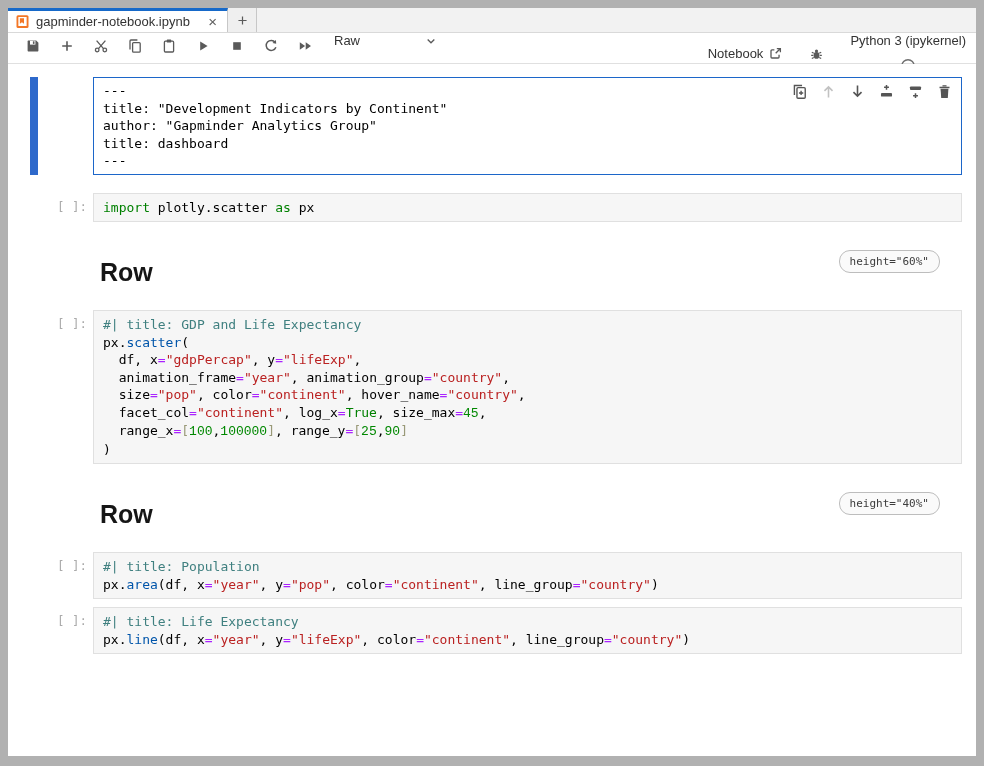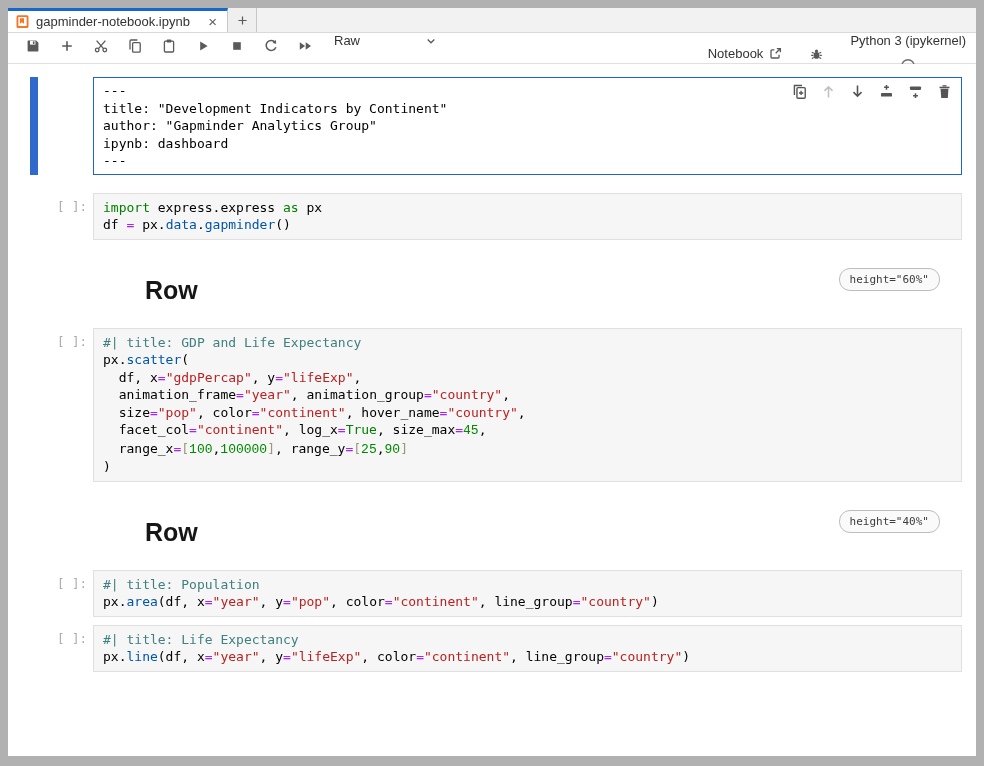--- a/index.html
+++ b/index.html
@@ -44,21 +44,21 @@
     padding:5px 8px 5px 9px; font-family:"DejaVu Sans Mono", monospace;
     font-size:13px; line-height:17.5px; color:#000; white-space:pre; overflow:hidden;
     position:relative;
   }
   .cell-row.selected .cell-box { background:#fff; border:1.5px solid #1c66c9; padding:4px 8px 4px 9px; }
   .collapser { position:absolute; left:22px; top:0; height:100%; width:8px; background:#2e69cb; }
   .cell-toolbar { position:absolute; top:4px; right:8px; display:flex; gap:11px; }
   .ct-btn { background:none; border:none; padding:0; width:18px; height:18px; display:flex; align-items:center; justify-content:center; cursor:pointer; }
   
   .md-area { margin-left:85px; margin-right:14px; position:relative; height:88px; }
-  .md-heading { position:absolute; left:7px; top:36px; font-size:25px; font-weight:700; color:#161616;margin-left:45px; }
+  .md-heading { position:absolute; left:7px; top:36px; font-size:25px; font-weight:700; color:#161616; }
   .badge {
     position:absolute; right:22px; top:28px; font-family:"DejaVu Sans Mono", monospace;
     font-size:11px; color:#3c3c3c; background:#fafafa; border:1px solid #bdbdbd;
     border-radius:11px; padding:4px 10px; white-space:pre;
   }
   
   .tk-kw  { color:#008000; font-weight:400; }
   .tk-str { color:#ba2121; }
   .tk-op  { color:#aa22ff; }
   .tk-prop{ color:#0055aa; }
@@ -201,21 +201,21 @@
             </svg>
         </span>
       </div>
     </div>
   </div>
 
   <div class="content" id="cells">
       <div class="cell-row selected">
         <div class="collapser"></div>
         <div class="prompt-col"></div>
-        <div class="cell-box"><div>---</div><div>title: "Development Indicators by Continent"</div><div>author: "Gapminder Analytics Group"</div><div>ipynb: dashboard</div><div>---</div><div class="cell-toolbar"><button class="ct-btn"><span><svg width="17" height="17" viewBox="0 0 16 16">
+        <div class="cell-box"><div>---</div><div>title: "Development Indicators by Continent"</div><div>author: "Gapminder Analytics Group"</div><div>title: dashboard</div><div>---</div><div class="cell-toolbar"><button class="ct-btn"><span><svg width="17" height="17" viewBox="0 0 16 16">
                   <rect x="5.6" y="4.4" width="7.8" height="10" rx="1" fill="none" stroke="#555" stroke-width="1.3"></rect>
                   <path d="M3.2 11.4V2.4h7.2" stroke="#555" stroke-width="1.3" fill="none"></path>
                   <path d="M9.5 7.4v4M7.5 9.4h4" stroke="#555" stroke-width="1.3" fill="none"></path>
                 </svg></span></button><button class="ct-btn"><span><svg width="17" height="17" viewBox="0 0 16 16">
                   <path d="M8 13.6V3.8M4.2 7.4 8 3.6l3.8 3.8" stroke="#c2c2c2" stroke-width="1.5" fill="none"></path>
                 </svg></span></button><button class="ct-btn"><span><svg width="17" height="17" viewBox="0 0 16 16">
                   <path d="M8 2.4v9.8M4.2 8.6 8 12.4l3.8-3.8" stroke="#555" stroke-width="1.5" fill="none"></path>
                 </svg></span></button><button class="ct-btn"><span><svg width="17" height="17" viewBox="0 0 16 16">
                   <path d="M8 1.8v4.6M5.7 4.1h4.6" stroke="#555" stroke-width="1.4" fill="none"></path>
                   <rect x="2.8" y="9.4" width="10.4" height="3.4" rx="0.9" fill="#555"></rect>
@@ -223,21 +223,21 @@
                   <rect x="2.8" y="3.2" width="10.4" height="3.4" rx="0.9" fill="#555"></rect>
                   <path d="M8 9.6v4.6M5.7 11.9h4.6" stroke="#555" stroke-width="1.4" fill="none"></path>
                 </svg></span></button><button class="ct-btn"><span><svg width="17" height="17" viewBox="0 0 16 16">
                   <path d="M4.3 5.4h7.4l-.6 8.6H4.9z" fill="#555"></path>
                   <rect x="3.3" y="3.5" width="9.4" height="1.4" fill="#555"></rect>
                   <rect x="6.1" y="2.1" width="3.8" height="1.2" fill="#555"></rect>
                 </svg></span></button></div></div>
       </div>
       <div class="cell-row">
         <div class="prompt-col">[ ]:</div>
-        <div class="cell-box"><div><span class="tk-kw">import</span><span> express.express </span><span class="tk-kw">as</span><span> px</span></div><div><span>df </span><span class="tk-op">=</span><span> px.</span><span class="tk-prop">data</span><span>.</span><span class="tk-prop">gapminder</span><span>()</span></div></div>
+        <div class="cell-box"><div><span class="tk-kw">import</span><span> plotly.scatter </span><span class="tk-kw">as</span><span> px</span></div></div>
       </div>
       <div class="md-area">
         <div class="md-heading">Row</div>
         <div class="badge">height="60%"</div>
       </div>
       <div class="cell-row">
         <div class="prompt-col">[ ]:</div>
         <div class="cell-box"><div><span class="tk-cmt">#| title: GDP and Life Expectancy</span></div><div><span>px.</span><span class="tk-prop">scatter</span><span>(</span></div><div><span>  df, x</span><span class="tk-op">=</span><span class="tk-str">"gdpPercap"</span><span>, y</span><span class="tk-op">=</span><span class="tk-str">"lifeExp"</span><span>,</span></div><div><span>  animation_frame</span><span class="tk-op">=</span><span class="tk-str">"year"</span><span>, animation_group</span><span class="tk-op">=</span><span class="tk-str">"country"</span><span>,</span></div><div><span>  size</span><span class="tk-op">=</span><span class="tk-str">"pop"</span><span>, color</span><span class="tk-op">=</span><span class="tk-str">"continent"</span><span>, hover_name</span><span class="tk-op">=</span><span class="tk-str">"country"</span><span>,</span></div><div><span>  facet_col</span><span class="tk-op">=</span><span class="tk-str">"continent"</span><span>, log_x</span><span class="tk-op">=</span><span class="tk-kw">True</span><span>, size_max</span><span class="tk-op">=</span><span class="tk-num">45</span><span>,</span></div><div><span>  range_x</span><span class="tk-op">=</span><span class="tk-brk">[</span><span class="tk-num">100</span><span>,</span><span class="tk-num">100000</span><span class="tk-brk">]</span><span>, range_y</span><span class="tk-op">=</span><span class="tk-brk">[</span><span class="tk-num">25</span><span>,</span><span class="tk-num">90</span><span class="tk-brk">]</span></div><div><span>)</span></div></div>
       </div>
       <div class="md-area">

